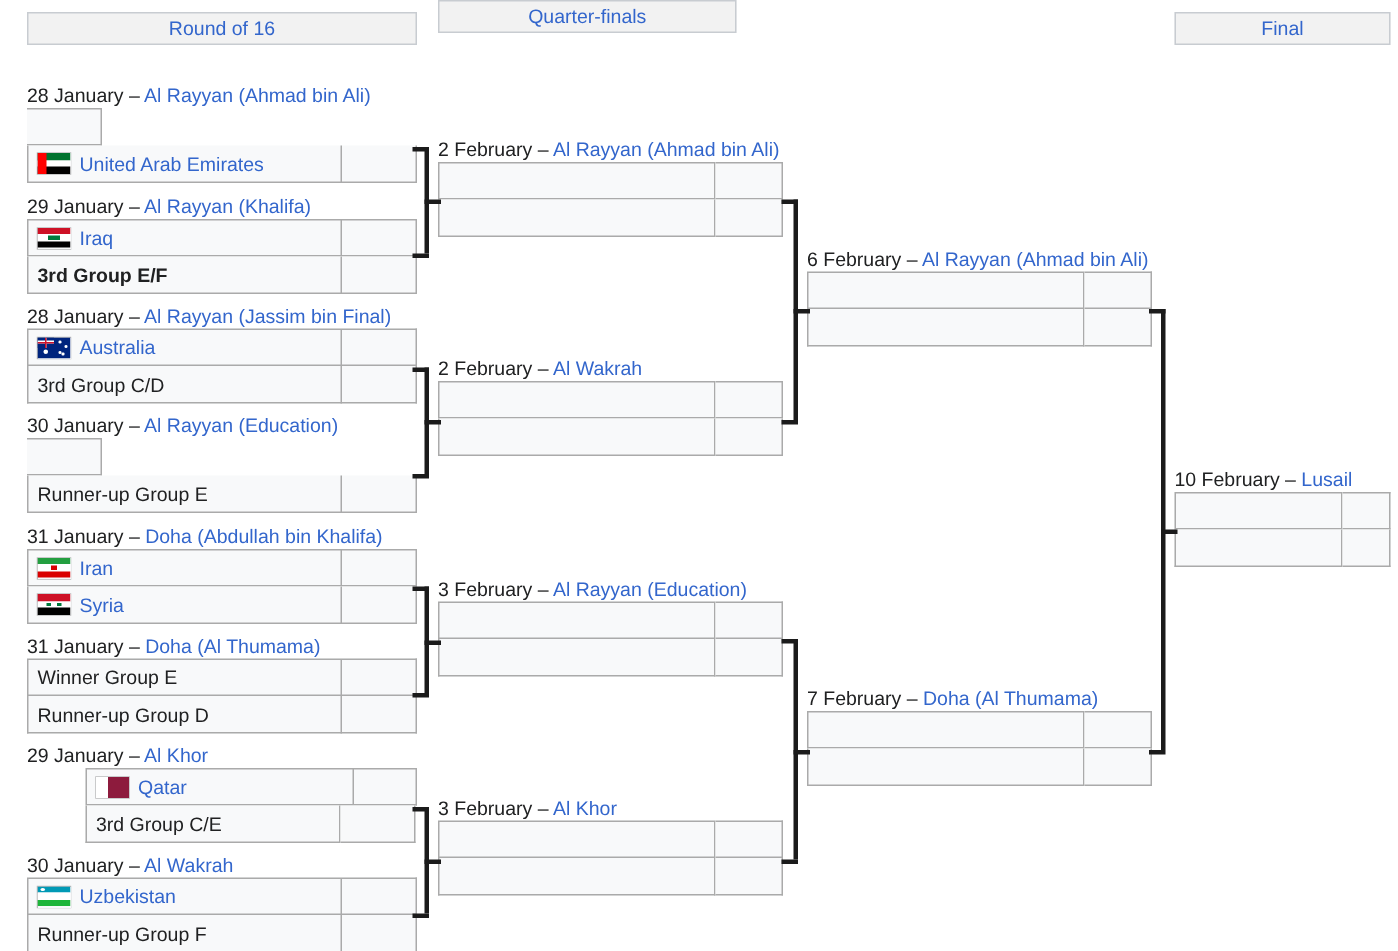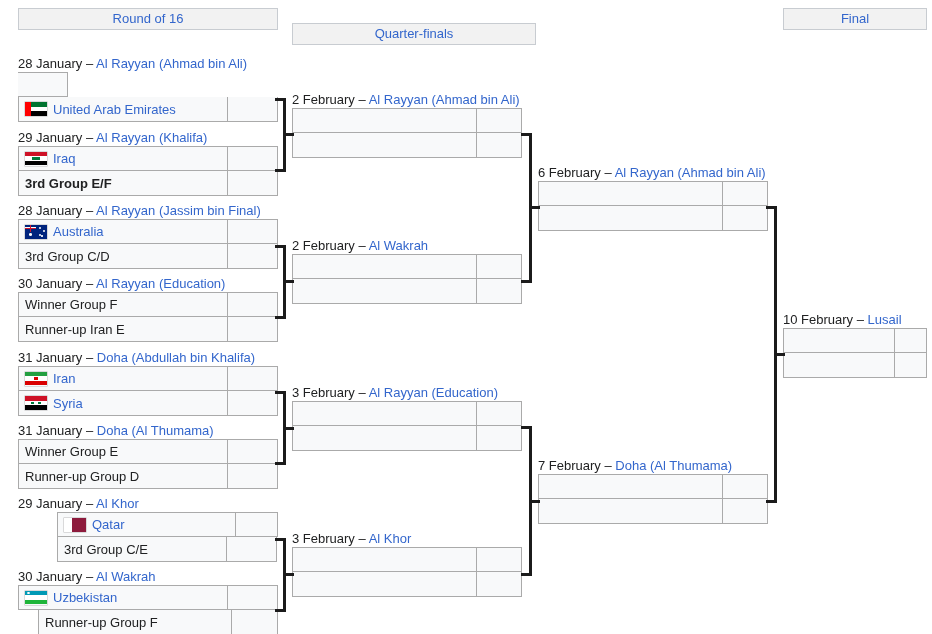--- a/index.html
+++ b/index.html
@@ -127,21 +127,21 @@
     position: absolute;
     height: 3px;
     background: #1b1b1b;
   }
 </style>
 </head>
 <body>
 
 <div id="bracket-root">
     <div class="round-header" style="left: 18px; width: 260px; top: 8px;">Round of 16</div>
-    <div class="round-header" style="left: 292px; width: 244px; top: 23px;">Quarter-finals</div>
+    <div class="round-header" style="left: 292px; width: 199px; top: 0;">Quarter-finals</div>
     <div class="round-header" style="left: 783px; width: 144px; top: 8px;">Final</div>
     <div class="match" style="left: 18px; top: 55px;">
       <div class="match-label"><span>28 January</span><span> – </span><span class="venue">Al Rayyan (Ahmad bin Ali)</span></div>
       <div class="match-table" style="top: 17px; width: 260px;">
         <div class="match-row">
           <div class="cell-score" style="width: 50px;"></div>
         </div>
         <div class="match-row">
           <div class="cell-team" style="width: 210px;">
             <span class="flag">
@@ -206,28 +206,25 @@
             <span class="team-name placeholder">3rd Group C/D</span>
           </div>
           <div class="cell-score" style="width: 50px;"></div>
         </div>
       </div>
     </div>
     <div class="match" style="left: 18px; top: 275px;">
       <div class="match-label"><span>30 January</span><span> – </span><span class="venue">Al Rayyan (Education)</span></div>
       <div class="match-table" style="top: 17px; width: 260px;">
         <div class="match-row">
-          <div class="cell-team" style="width: 210px;">
-            <span class="team-name placeholder">Winner Group F</span>
-          </div>
-          <div class="cell-score" style="width: 50px;"></div>
-        </div>
-        <div class="match-row">
-          <div class="cell-team" style="width: 210px;">
-            <span class="team-name placeholder">Runner-up Iran E</span>
+          <div class="cell-score" style="width: 50px;"></div>
+        </div>
+        <div class="match-row">
+          <div class="cell-team" style="width: 210px;">
+            <span class="team-name placeholder">Runner-up Group E</span>
           </div>
           <div class="cell-score" style="width: 50px;"></div>
         </div>
       </div>
     </div>
     <div class="match" style="left: 18px; top: 349px;">
       <div class="match-label"><span>31 January</span><span> – </span><span class="venue">Doha (Abdullah bin Khalifa)</span></div>
       <div class="match-table" style="top: 17px; width: 260px;">
         <div class="match-row">
           <div class="cell-team" style="width: 210px;">
@@ -303,21 +300,21 @@
               <div class="stripe" style="top:0;height:33.4%;background:#0099b5"></div>
               <div class="stripe" style="top:33.4%;height:33.2%;background:#ffffff"></div>
               <div class="stripe" style="top:66.6%;height:33.4%;background:#1eb53a"></div>
               <div style="position:absolute;left:8%;top:8%;width:16%;height:18%;background:#ffffff;border-radius:50%"></div>
             </span>
             <span class="team-name">Uzbekistan</span>
           </div>
           <div class="cell-score" style="width: 50px;"></div>
         </div>
         <div class="match-row">
-          <div class="cell-team" style="width: 210px; margin-left: 20px;">
+          <div class="cell-team" style="width: 210px;">
             <span class="team-name placeholder">Runner-up Group F</span>
           </div>
           <div class="cell-score" style="width: 50px;"></div>
         </div>
       </div>
     </div>
     <div class="match" style="left: 292px; top: 91px;">
       <div class="match-label"><span>2 February</span><span> – </span><span class="venue">Al Rayyan (Ahmad bin Ali)</span></div>
       <div class="match-table" style="top: 17px; width: 230px;">
         <div class="match-row">

